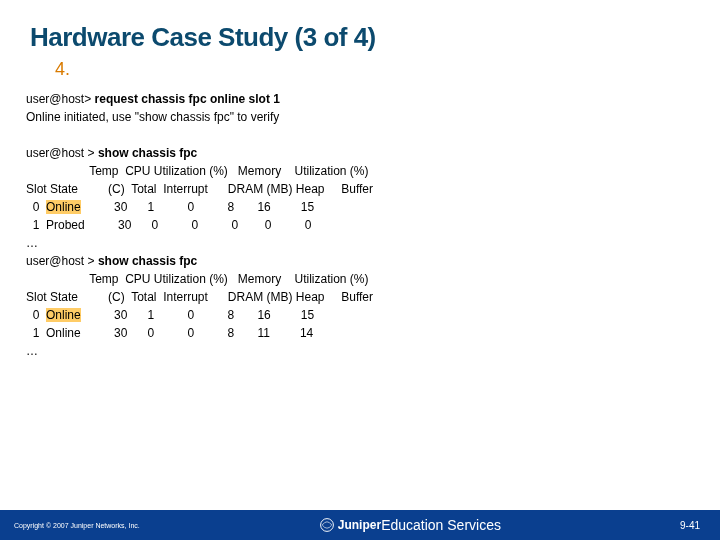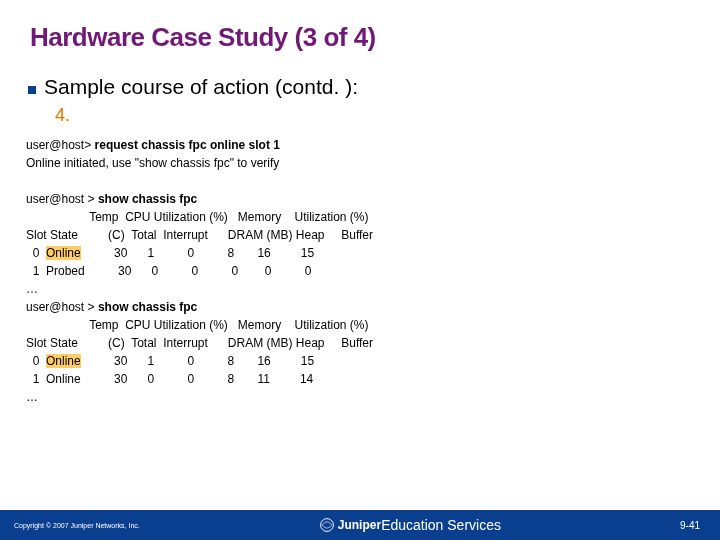--- a/index.html
+++ b/index.html
@@ -1,17 +1,17 @@
 <!DOCTYPE html>
 <html><head>
 <meta charset="utf-8">
 <style>
   html,body{margin:0;padding:0;width:720px;height:540px;font-family:Arial,Helvetica,sans-serif;background:#fff;overflow:hidden}
   .slide{position:relative;width:720px;height:540px;box-sizing:border-box}
-  .title{color:#701a75;font-weight:900;font-size:26px;letter-spacing:-0.5px;padding:22px 0 0 30px;font-family:Arial,Helvetica,sans-serif}
+  .title{color:#0c4a6e;font-weight:900;font-size:26px;letter-spacing:-0.5px;padding:22px 0 0 30px;font-family:Arial,Helvetica,sans-serif}
   .title{font-stretch:condensed}
   .bullet-row{display:flex;align-items:baseline;padding:22px 0 0 28px}
   .sq{width:8px;height:8px;background:#0a3f8f;margin-right:8px;margin-top:6px;flex:0 0 auto}
   .bullet-text{font-size:21px;color:#000}
   .sub-row{display:flex;align-items:baseline;padding:6px 0 0 55px}
   .num{color:#d97b00;font-size:18px;margin-right:6px}
   .sub-text{font-size:18px;color:#000}
   .term{font-family:Liberation Sans, sans-serif;font-size:12px;line-height:1.5;white-space:pre;padding:10px 0 0 26px;color:#000}
   .hl{background:#ffcc66}
   .footer{position:absolute;left:0;right:0;bottom:0;height:30px;background:#0a3f8f;color:#fff;display:flex;align-items:center}
@@ -22,24 +22,20 @@
   .juniper-text{font-size:12px;font-weight:700;letter-spacing:0px}
   .edu{font-size:14px;color:#fff}
   .pagenum{font-size:10px;padding-right:20px;flex:0 0 auto}
 </style>
 </head>
 <body>
 
 <div class="slide">
   <div class="title">Hardware Case Study (3 of 4)</div>
 
-  <div class="bullet-row">
-    <div class="sq"></div>
-    <div class="bullet-text">Sample course of action (contd. ):</div>
-  </div>
 
   <div class="sub-row">
     <div class="num">4.</div>
   </div>
 
   <div class="term"><span>user@host&gt; </span><b>request chassis fpc online slot 1</b>
 <span>Online initiated, use "show chassis fpc" to verify</span>
 
 <span>user@host &gt; </span><b>show chassis fpc</b>
 <span>                   Temp  CPU Utilization (%)   Memory    Utilization (%)</span>

